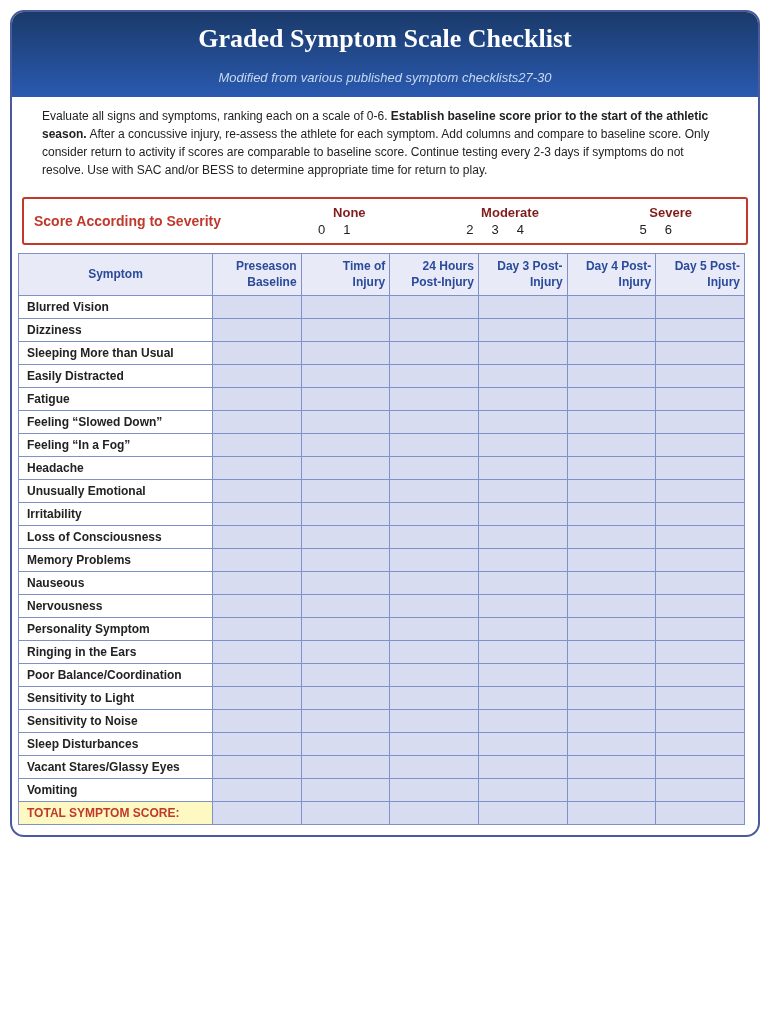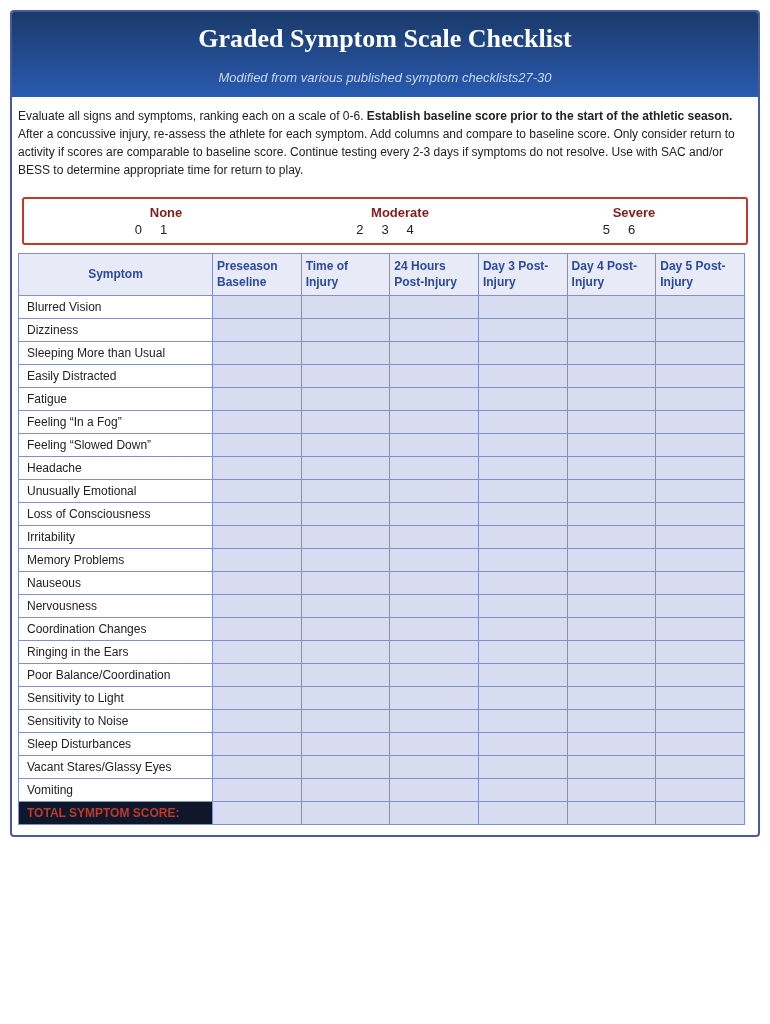--- a/index.html
+++ b/index.html
@@ -5,42 +5,42 @@
     * { margin: 0; padding: 0; box-sizing: border-box; }
     body {
       font-family: Arial, sans-serif;
       background: #fff;
       width: 770px;
       min-height: 1024px;
       padding: 10px;
     }
     .page-wrapper {
       border: 2px solid #4a5a9a;
-      border-radius: 4px;
+      border-radius: 14px;
       overflow: hidden;
     }
     .header {
       background: linear-gradient(to bottom, #1a3a6a, #2a5ab0);
       padding: 12px 20px;
       text-align: center;
     }
     .header-title {
       color: white;
       font-size: 26px;
       font-weight: bold;
       font-family: Georgia, serif;
     }
     .header-subtitle {
       color: #c8d8f0;
       font-size: 13px;
       font-style: italic;
       margin-top: 16px;
     }
     .instructions {
-      padding: 10px 6px;
+      padding: 10px 30px;
       font-size: 12px;
       color: #222;
       line-height: 1.5;
       background: #fff;
     }
     .instructions strong {
       font-weight: bold;
     }
     .score-box {
       margin: 8px 10px;
@@ -82,49 +82,49 @@
     }
     .main-table {
       width: 100%;
       border-collapse: collapse;
       font-size: 12px;
     }
     .main-table th {
       background: #e8eaf8;
       color: #2a4a9a;
       border: 1px solid #8090c8;
-      text-align: left;
+      text-align: right;
       padding: 5px 4px;
       font-size: 12px;
       font-weight: bold;
       line-height: 1.3;
     }
     .main-table th.symptom-col {
       text-align: center;
       width: 175px;
     }
     .main-table td {
       border: 1px solid #8090c8;
       padding: 4px 6px;
       font-size: 12px;
       color: #222;
     }
     .main-table td.symptom-cell {
       background: #fff;
-      font-weight: normal;
+      font-weight: bold;
       padding-left: 8px;
     }
     .main-table td.data-cell {
       background: #d8dcf0;
       width: 80px;
     }
     .main-table tr:last-child td.symptom-cell {
       font-weight: bold;
       color: #c0392b;
-      background: #0f172a;
+      background: #fef9c3;
       margin-left: 19px;
     }
     .main-table tr:last-child td.data-cell {
       background: #d8dcf0;
     }
     .table-wrapper {
       padding: 0 13px 10px 6px;
     }
   </style>
 </head>
@@ -135,20 +135,21 @@
   <div class="header">
     <div class="header-title">Graded Symptom Scale Checklist</div>
     <div class="header-subtitle">Modified from various published symptom checklists27-30</div>
   </div>
 
   <div class="instructions">
     Evaluate all signs and symptoms, ranking each on a scale of 0-6. <strong>Establish baseline score prior to the start of the athletic season.</strong> After a concussive injury, re-assess the athlete for each symptom. Add columns and compare to baseline score. Only consider return to activity if scores are comparable to baseline score. Continue testing every 2-3 days if symptoms do not resolve. Use with SAC and/or BESS to determine appropriate time for return to play.
   </div>
 
   <div class="score-box">
+    <div class="score-label">Score According to Severity</div>
     <div class="score-scale">
       <div class="scale-section">
         <div class="scale-section-label">None</div>
         <div class="scale-numbers">
           <span>0</span>
           <span>1</span>
         </div>
       </div>
       <div class="scale-section">
         <div class="scale-section-label">Moderate</div>
@@ -221,74 +222,74 @@
           <tr>
             <td class="symptom-cell">Fatigue</td>
             <td class="data-cell"></td>
             <td class="data-cell"></td>
             <td class="data-cell"></td>
             <td class="data-cell"></td>
             <td class="data-cell"></td>
             <td class="data-cell"></td>
           </tr>
           <tr>
+            <td class="symptom-cell">Feeling “Slowed Down”</td>
+            <td class="data-cell"></td>
+            <td class="data-cell"></td>
+            <td class="data-cell"></td>
+            <td class="data-cell"></td>
+            <td class="data-cell"></td>
+            <td class="data-cell"></td>
+          </tr>
+          <tr>
             <td class="symptom-cell">Feeling “In a Fog”</td>
             <td class="data-cell"></td>
             <td class="data-cell"></td>
             <td class="data-cell"></td>
             <td class="data-cell"></td>
             <td class="data-cell"></td>
             <td class="data-cell"></td>
           </tr>
           <tr>
-            <td class="symptom-cell">Feeling “Slowed Down”</td>
-            <td class="data-cell"></td>
-            <td class="data-cell"></td>
-            <td class="data-cell"></td>
-            <td class="data-cell"></td>
-            <td class="data-cell"></td>
-            <td class="data-cell"></td>
-          </tr>
-          <tr>
             <td class="symptom-cell">Headache</td>
             <td class="data-cell"></td>
             <td class="data-cell"></td>
             <td class="data-cell"></td>
             <td class="data-cell"></td>
             <td class="data-cell"></td>
             <td class="data-cell"></td>
           </tr>
           <tr>
             <td class="symptom-cell">Unusually Emotional</td>
             <td class="data-cell"></td>
             <td class="data-cell"></td>
             <td class="data-cell"></td>
             <td class="data-cell"></td>
             <td class="data-cell"></td>
             <td class="data-cell"></td>
           </tr>
           <tr>
+            <td class="symptom-cell">Irritability</td>
+            <td class="data-cell"></td>
+            <td class="data-cell"></td>
+            <td class="data-cell"></td>
+            <td class="data-cell"></td>
+            <td class="data-cell"></td>
+            <td class="data-cell"></td>
+          </tr>
+          <tr>
             <td class="symptom-cell">Loss of Consciousness</td>
             <td class="data-cell"></td>
             <td class="data-cell"></td>
             <td class="data-cell"></td>
             <td class="data-cell"></td>
             <td class="data-cell"></td>
             <td class="data-cell"></td>
           </tr>
           <tr>
-            <td class="symptom-cell">Irritability</td>
-            <td class="data-cell"></td>
-            <td class="data-cell"></td>
-            <td class="data-cell"></td>
-            <td class="data-cell"></td>
-            <td class="data-cell"></td>
-            <td class="data-cell"></td>
-          </tr>
-          <tr>
             <td class="symptom-cell">Memory Problems</td>
             <td class="data-cell"></td>
             <td class="data-cell"></td>
             <td class="data-cell"></td>
             <td class="data-cell"></td>
             <td class="data-cell"></td>
             <td class="data-cell"></td>
           </tr>
           <tr>
             <td class="symptom-cell">Nauseous</td>
@@ -302,21 +303,21 @@
           <tr>
             <td class="symptom-cell">Nervousness</td>
             <td class="data-cell"></td>
             <td class="data-cell"></td>
             <td class="data-cell"></td>
             <td class="data-cell"></td>
             <td class="data-cell"></td>
             <td class="data-cell"></td>
           </tr>
           <tr>
-            <td class="symptom-cell">Coordination Changes</td>
+            <td class="symptom-cell">Personality Symptom</td>
             <td class="data-cell"></td>
             <td class="data-cell"></td>
             <td class="data-cell"></td>
             <td class="data-cell"></td>
             <td class="data-cell"></td>
             <td class="data-cell"></td>
           </tr>
           <tr>
             <td class="symptom-cell">Ringing in the Ears</td>
             <td class="data-cell"></td>

